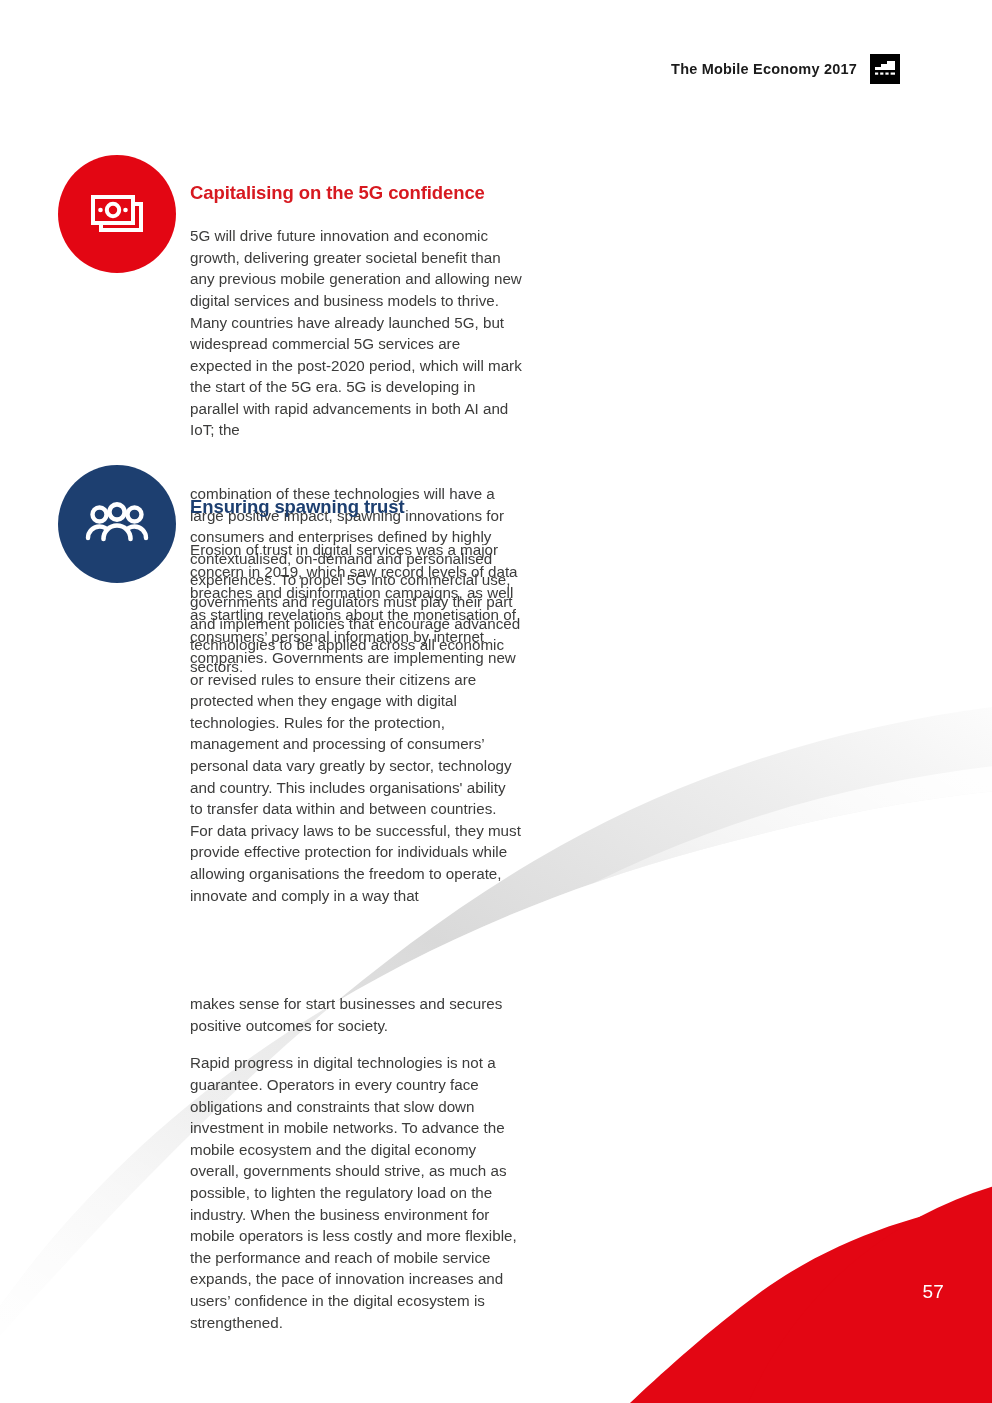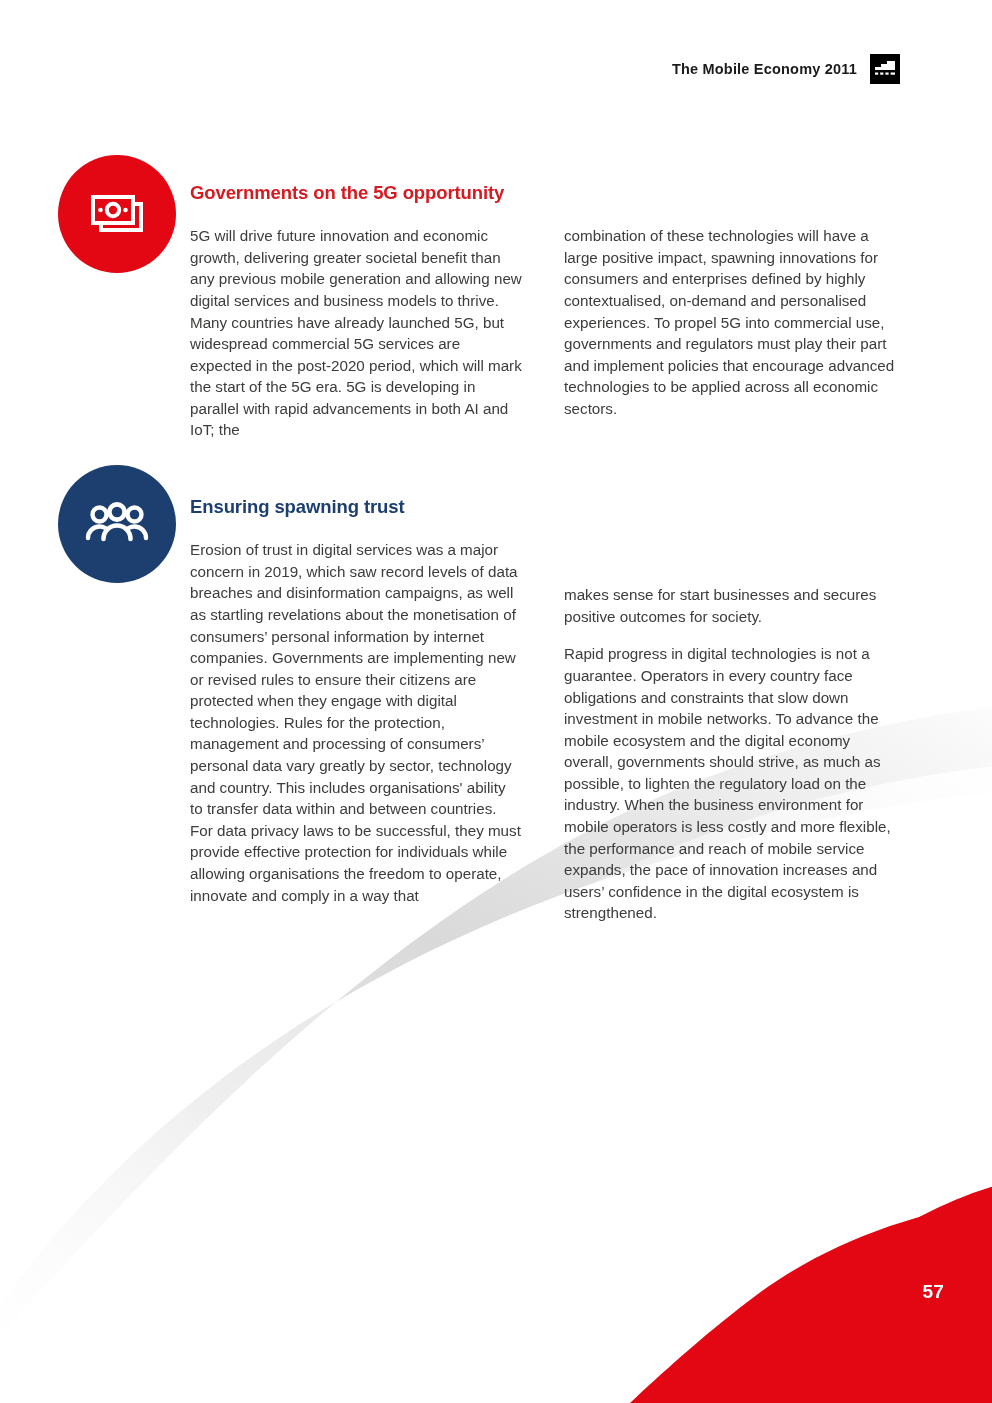--- a/index.html
+++ b/index.html
@@ -95,20 +95,21 @@
     font-weight: bold;
     line-height: 1.25;
     letter-spacing: -0.1px;
   }
   .section-heading.red  { color: #d71920; }
   .section-heading.navy { color: #1d3f70; }
 
   .columns {
     display: flex;
     gap: 42px;
+    flex-direction: column;
   }
   .col {
     width: 332px;
   }
   .col p {
     margin: 0 0 16px 0;
     font-size: 15.2px;
     line-height: 21.6px;
     color: #3c3c3b;
   }
@@ -124,21 +125,21 @@
   .footer-block {
     position: absolute;
     right: 48px;
     top: 1282px;
     width: 220px;
     text-align: right;
     color: #ffffff;
   }
   .footer-block .page-number {
     font-size: 19px;
-    font-weight: bold;
+    font-weight: normal;
     line-height: 1.1;
     margin-bottom: 12px;
     letter-spacing: 0.2px;
   }
   .footer-block .footer-caption {
     font-size: 12.8px;
     line-height: 18px;
   }
   .footer-block .footer-caption span { display: block; }
 </style>
@@ -190,21 +191,21 @@
                    C 960 1198, 840 1230, 750 1300
                    C 700 1338, 660 1375, 630 1403
                    L 1060 1403 Z" fill="#e30613"></path>
           <circle cx="1105" cy="1560" r="390" fill="#e30613"></circle>
         </g>
       </g>
     </svg>
   </div>
 
   <div class="doc-header">
-    <div class="doc-title">The Mobile Economy 2011</div>
+    <div class="doc-title">The Mobile Economy 2017</div>
     <span class="gsma-logo">
       <svg viewBox="0 0 30 30" width="30" height="30" aria-hidden="true">
         <rect x="0" y="0" width="30" height="30" fill="#000000"></rect>
         <path d="M5 16 L5 13 L11 13 L11 10 L17 10 L17 7 L25 7 L25 16 Z" fill="#ffffff"></path>
         <rect x="5" y="18.5" width="3.2" height="2.2" fill="#ffffff"></rect>
         <rect x="10.2" y="18.5" width="3.2" height="2.2" fill="#ffffff"></rect>
         <rect x="15.4" y="18.5" width="3.2" height="2.2" fill="#ffffff"></rect>
         <rect x="20.6" y="18.5" width="4.4" height="2.2" fill="#ffffff"></rect>
       </svg>
     </span>
@@ -218,21 +219,21 @@
         <path d="M16 22 h40 v26 h-40 z" fill="none" stroke="#ffffff" stroke-width="4"></path>
 
         <rect x="8" y="15" width="40" height="26" fill="#e30613" stroke="#ffffff" stroke-width="4"></rect>
         <circle cx="28" cy="28" r="6.2" fill="none" stroke="#ffffff" stroke-width="4"></circle>
         <circle cx="15.5" cy="28" r="2.3" fill="#ffffff"></circle>
         <circle cx="40.5" cy="28" r="2.3" fill="#ffffff"></circle>
       </svg>
     </div>
 
     <div class="section-body">
-      <h2 class="section-heading red">Governments on the 5G opportunity</h2>
+      <h2 class="section-heading red">Capitalising on the 5G confidence</h2>
 
       <div class="columns">
         <div class="col col-left">
           <p>5G will drive future innovation and economic growth, delivering greater societal benefit than any previous mobile generation and allowing new digital services and business models to thrive. Many countries have already launched 5G, but widespread commercial 5G services are expected in the post-2020 period, which will mark the start of the 5G era. 5G is developing in parallel with rapid advancements in both AI and IoT; the</p>
         </div>
         <div class="col col-right">
           <p>combination of these technologies will have a large positive impact, spawning innovations for consumers and enterprises defined by highly contextualised, on-demand and personalised experiences. To propel 5G into commercial use, governments and regulators must play their part and implement policies that encourage advanced technologies to be applied across all economic sectors.</p>
         </div>
       </div>
     </div>

